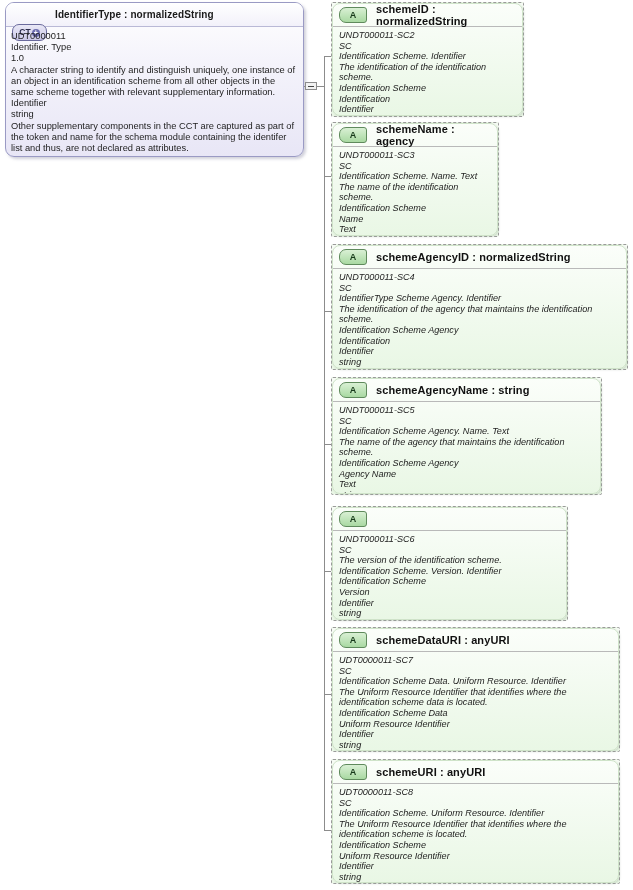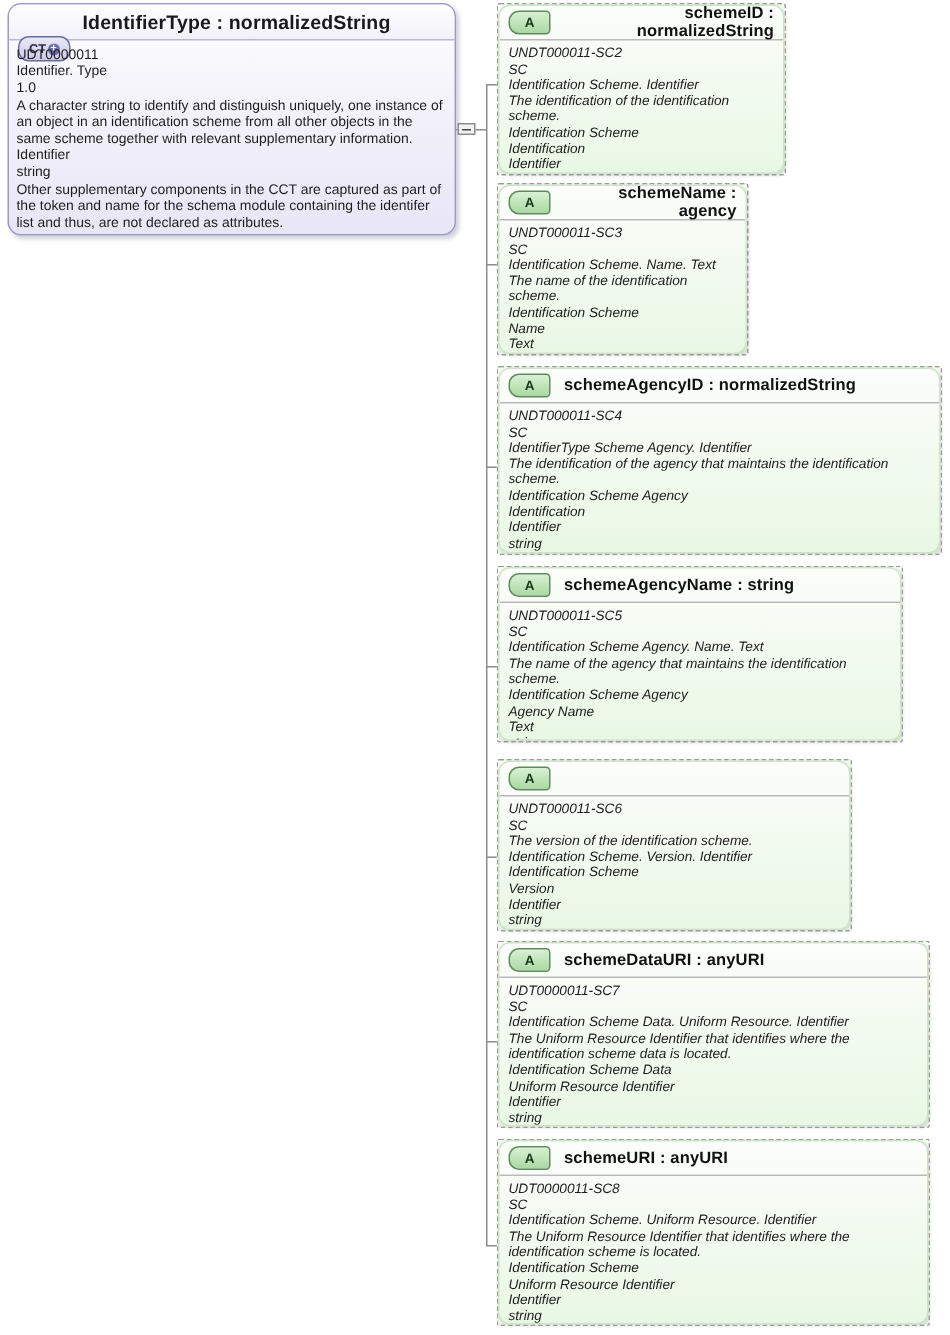--- a/index.html
+++ b/index.html
@@ -30,21 +30,21 @@
     display:flex;align-items:center;justify-content:center;gap:1px;
     font-size:8.5px;font-weight:bold;color:#2b2b4a;line-height:1;
     flex:0 0 auto;
     margin-top:36px;
   }
   .ct-icon .plus{
     width:8px;height:8px;border-radius:50%;
     background:#6d6dae;color:#fff;font-size:7px;line-height:8px;
     text-align:center;font-weight:bold;
   }
-  .ct-title{font-size:13px;font-weight:bold;color:#1a1a1a;letter-spacing:.1px;}
+  .ct-title{font-size:10px;font-weight:bold;color:#1a1a1a;letter-spacing:.1px;}
   .ct-body{
     padding:4px 5px 3px 5px;
     font-size:9.3px;line-height:11.2px;color:#1d1d1d;
   }
   .ct-body div{white-space:normal;}
 
   
   .attr{
     position:absolute;box-sizing:border-box;
     border:1px dashed #9b9b9b;
@@ -63,21 +63,21 @@
     padding:0 6px;box-sizing:border-box;
     border-bottom:1px solid #b9b9b9;
   }
   .a-icon{
     width:26px;height:14px;border:1px solid #5f8a5c;border-radius:7px 3px 3px 7px;
     background:linear-gradient(180deg,#d9f0d4,#a9d9a2);
     font-size:9px;font-weight:bold;color:#17391a;
     display:flex;align-items:center;justify-content:center;line-height:1;
     flex:0 0 auto;
   }
-  .attr-title{font-size:11px;font-weight:bold;color:#111;letter-spacing:.1px;text-align:right;}
+  .attr-title{font-size:11px;font-weight:bold;color:#111;letter-spacing:.1px;}
   .attr-body{
     padding:3px 15px 3px 6px;
     font-style:italic;font-size:9.1px;line-height:10.6px;color:#1d1d1d;
   }
 
   
   .wire{position:absolute;background:#8c8c8c;}
   .hline{height:1px;}
   .vline{width:1px;}
   .expander{

